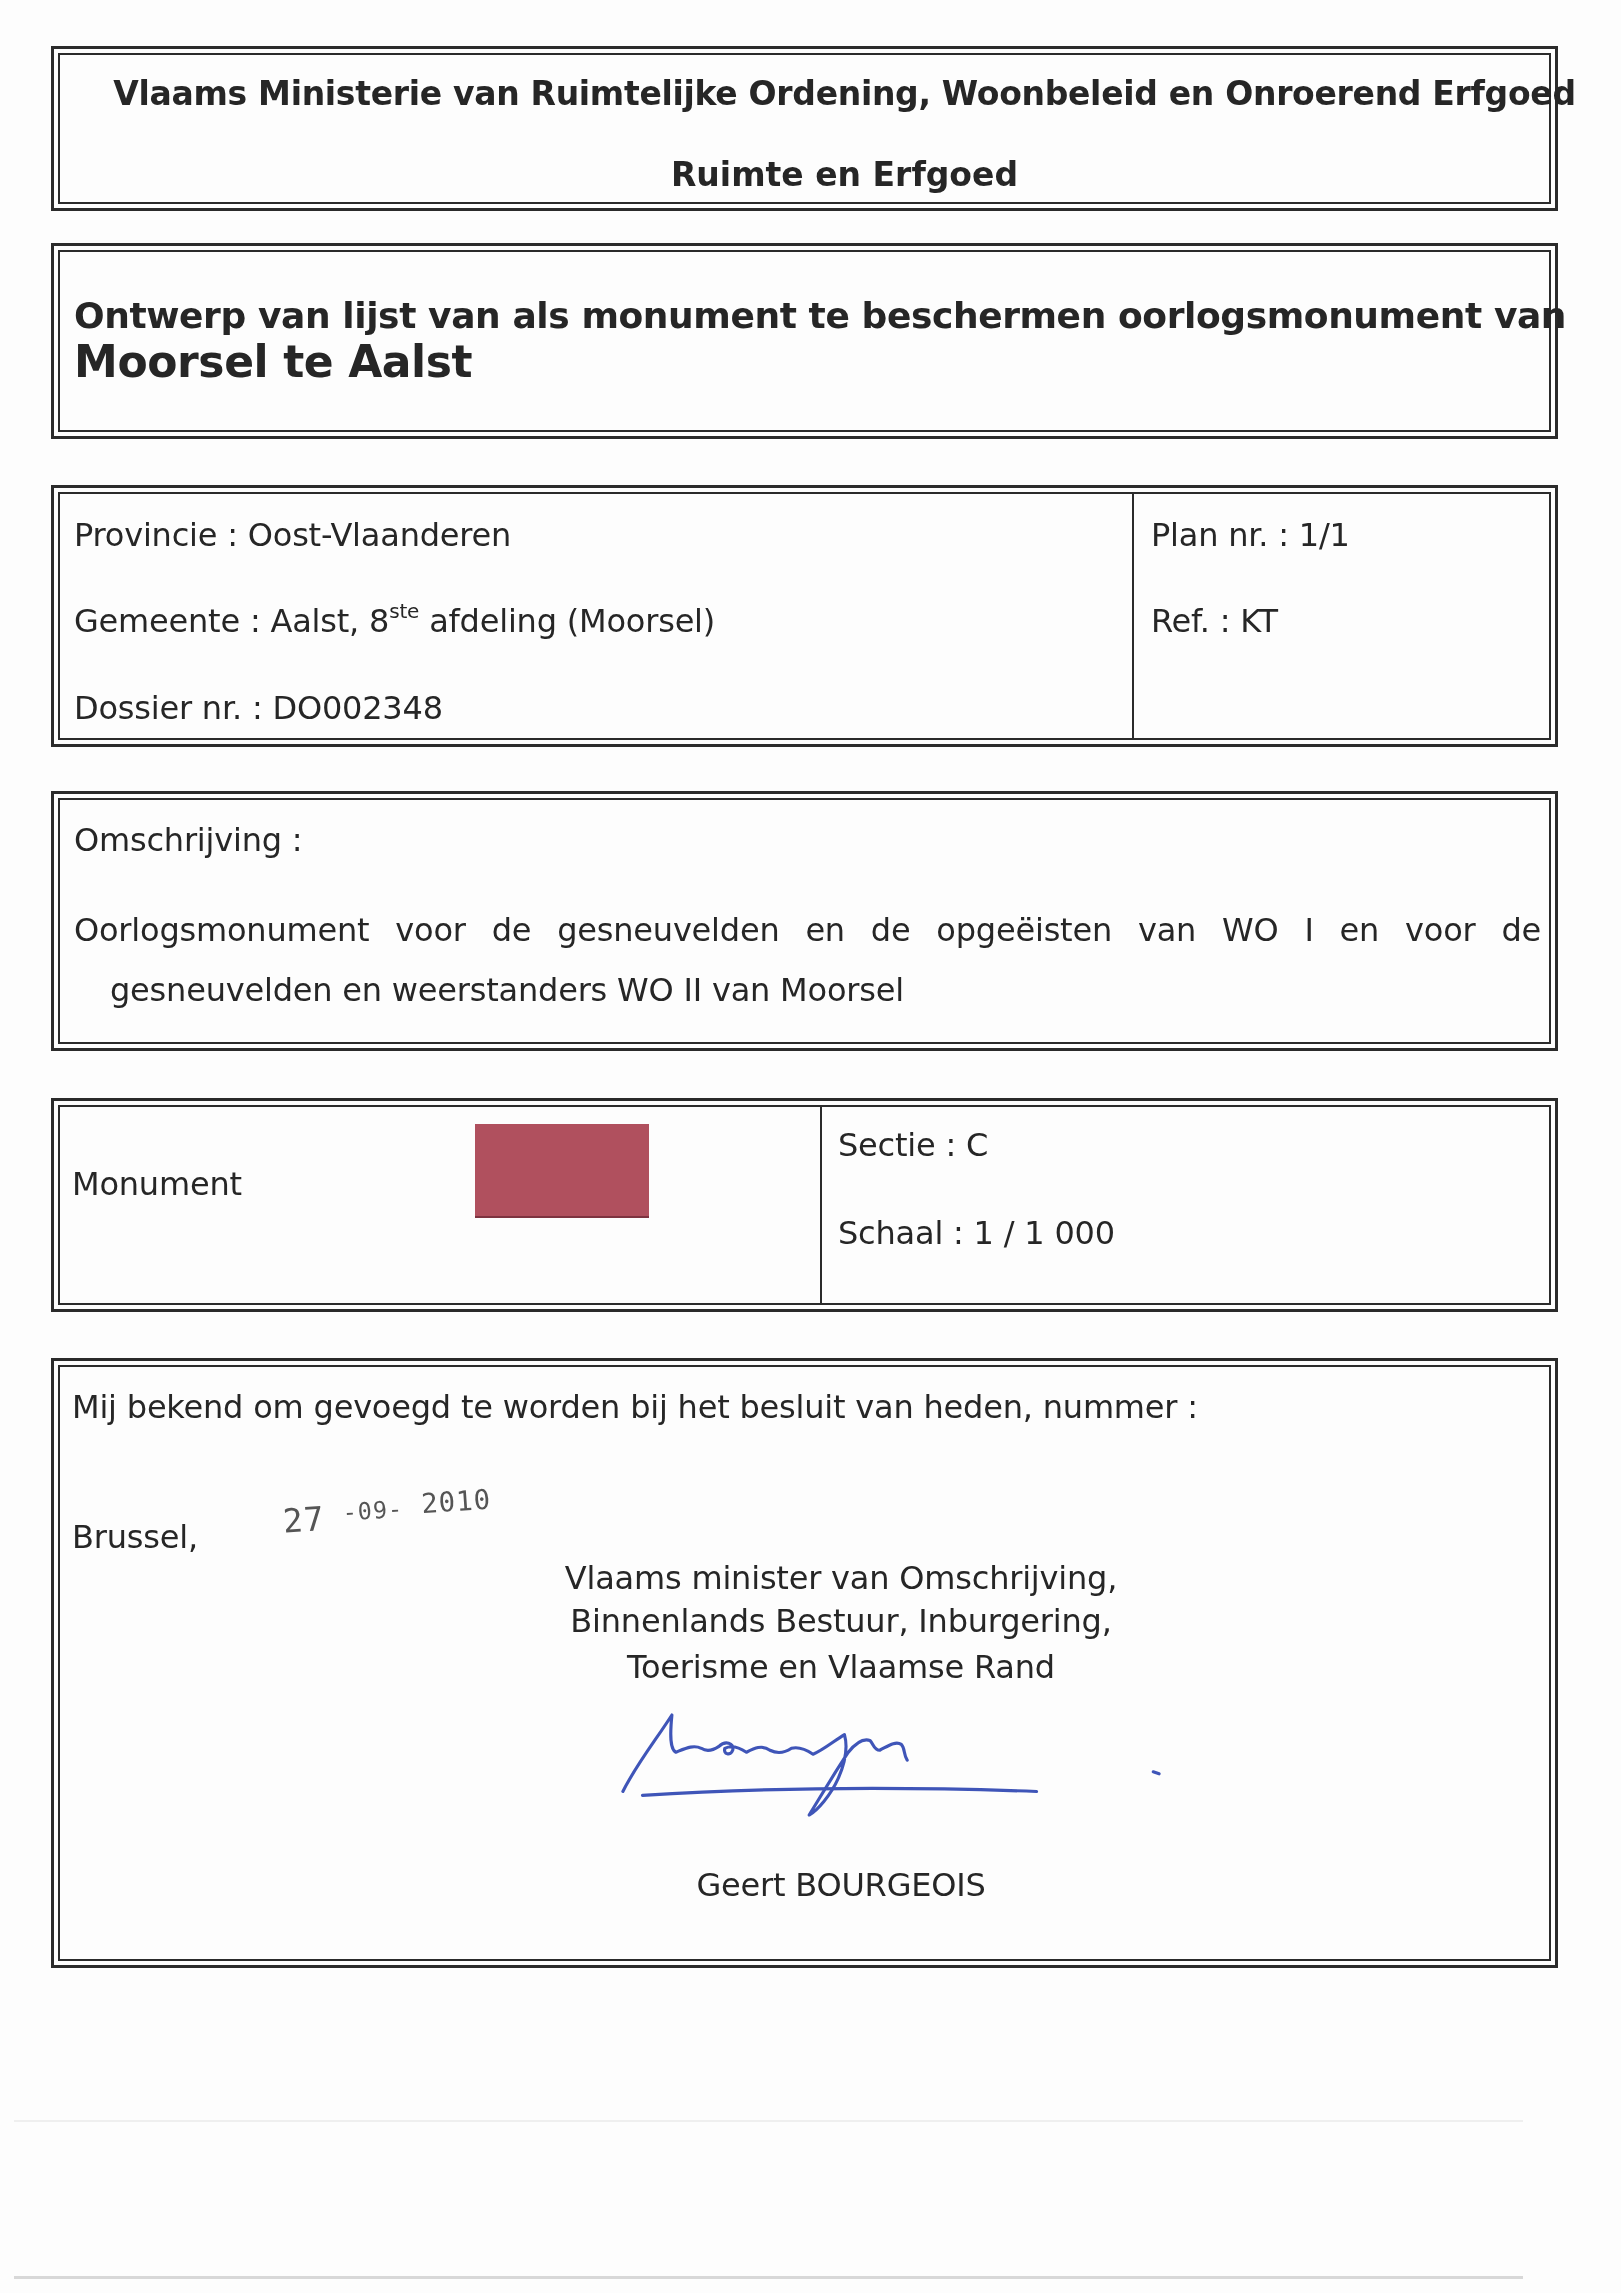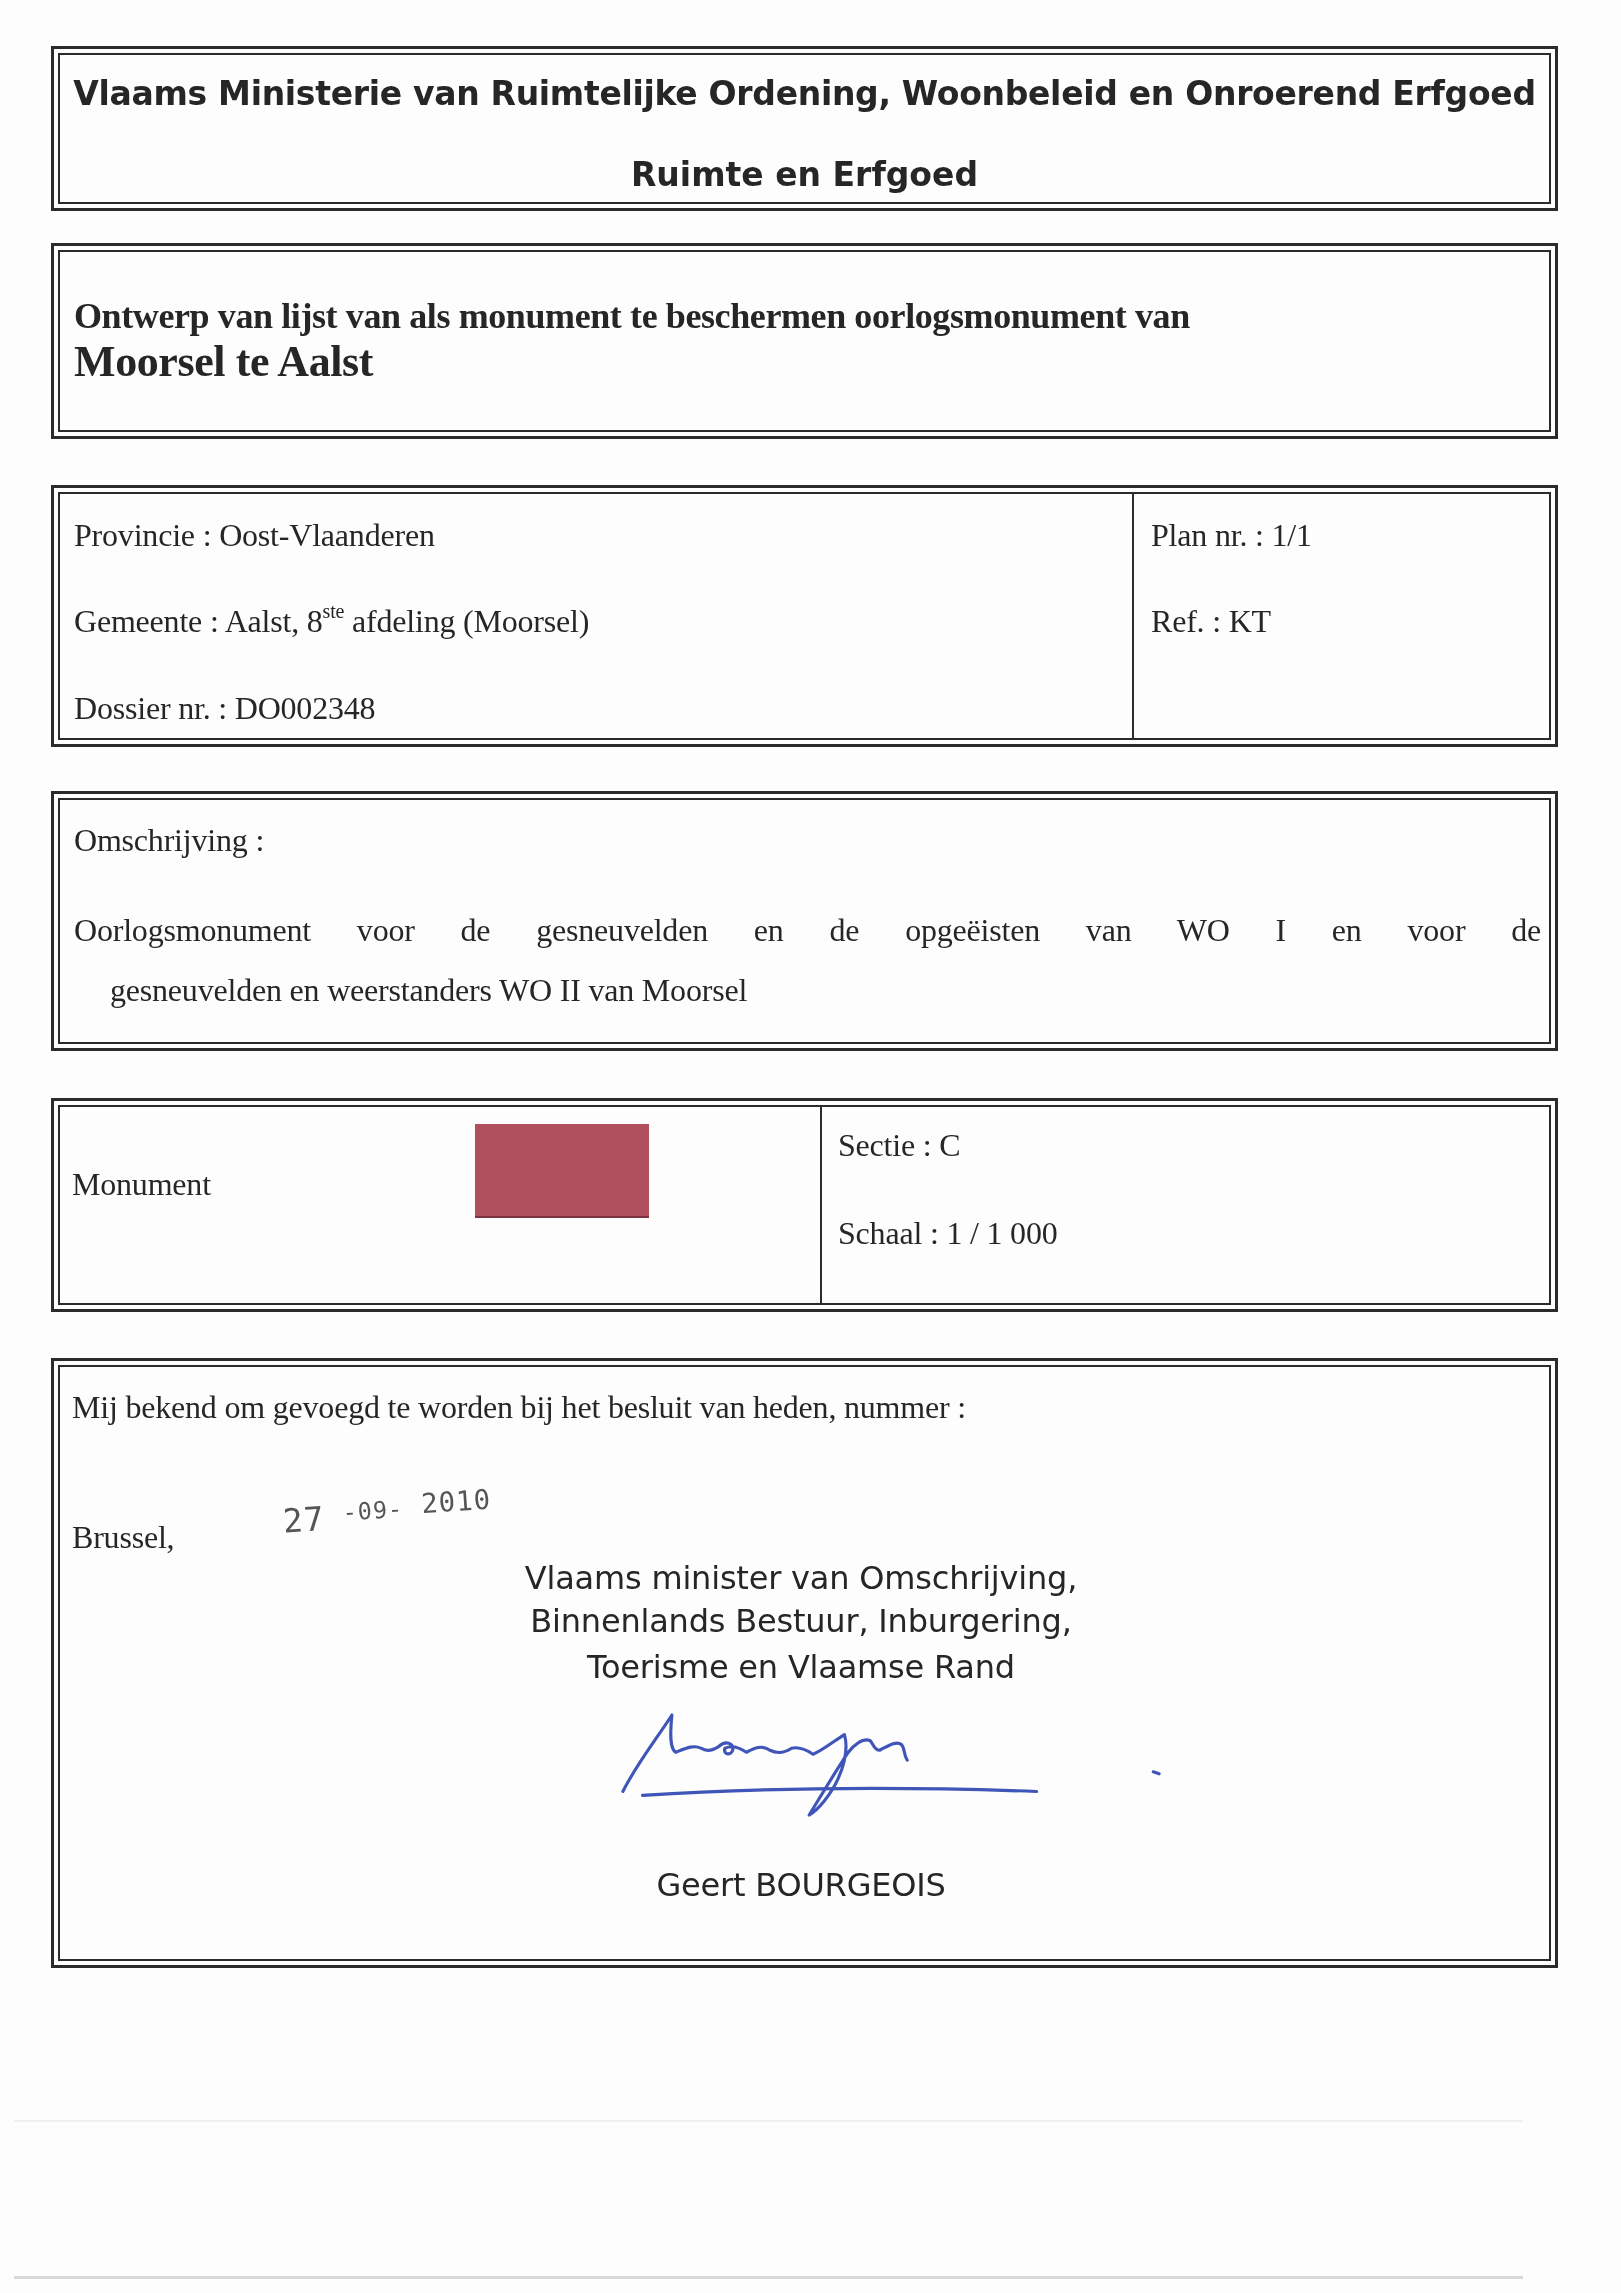--- a/index.html
+++ b/index.html
@@ -6,34 +6,34 @@
   body { width: 1621px; height: 2294px; position: relative; overflow: hidden;
          font-family: "DejaVu Sans", sans-serif; color: #262626; }
   .page { position: absolute; left: 0; top: 0; width: 1621px; height: 2294px; background: #fdfdfd; }
 
   
   .box { position: absolute; left: 51px; width: 1507px; box-sizing: border-box;
          border: 3.9px solid #2b2b2b; }
   .box > .inner { position: absolute; left: 3.9px; top: 3.9px; right: 3.9px; bottom: 3.9px;
                   border: 2.9px solid #2b2b2b; }
 
-  .t { position: absolute; white-space: nowrap; line-height: 1; font-family: Liberation Serif, serif; }
+  .t { position: absolute; white-space: nowrap; line-height: 1; }
   .reg { font-size: 32px; font-weight: normal; letter-spacing: -0.2px; }
   .bold { font-weight: bold; }
 
   #b1 { top: 46px; height: 165px; }
   #b2 { top: 243px; height: 196px; }
   #b3 { top: 485px; height: 262px; }
   #b4 { top: 791px; height: 260px; }
   #b5 { top: 1098px; height: 214px; }
   #b6 { top: 1358px; height: 610px; }
 
   .divider { position: absolute; top: 0; bottom: 0; width: 2px; background: #2b2b2b; }
 
-  .center-line { position: absolute; left: 0; right: 0; text-align: center; white-space: nowrap; line-height: 1; }
+  .center-line { position: absolute; left: 0; right: 0; text-align: center; white-space: nowrap; line-height: 1; padding-left: 40px; }
 
   .swatch { position: absolute; background: #b0505e; border-bottom: 2px solid #7d3340; }
 
   .stamp { position: absolute; left: 284px; top: 1500px; font-family: "DejaVu Sans Mono", monospace;
            font-size: 29px; color: #555555; transform: rotate(-4deg); transform-origin: left bottom;
            letter-spacing: 1px; white-space: nowrap; line-height: 1; }
   .stamp .s1 { font-size: 33px; }
   .stamp .s2 { font-size: 23.5px; vertical-align: 7.8px; }
   .stamp .s3 { font-size: 27.4px; vertical-align: 9.8px; }
 

